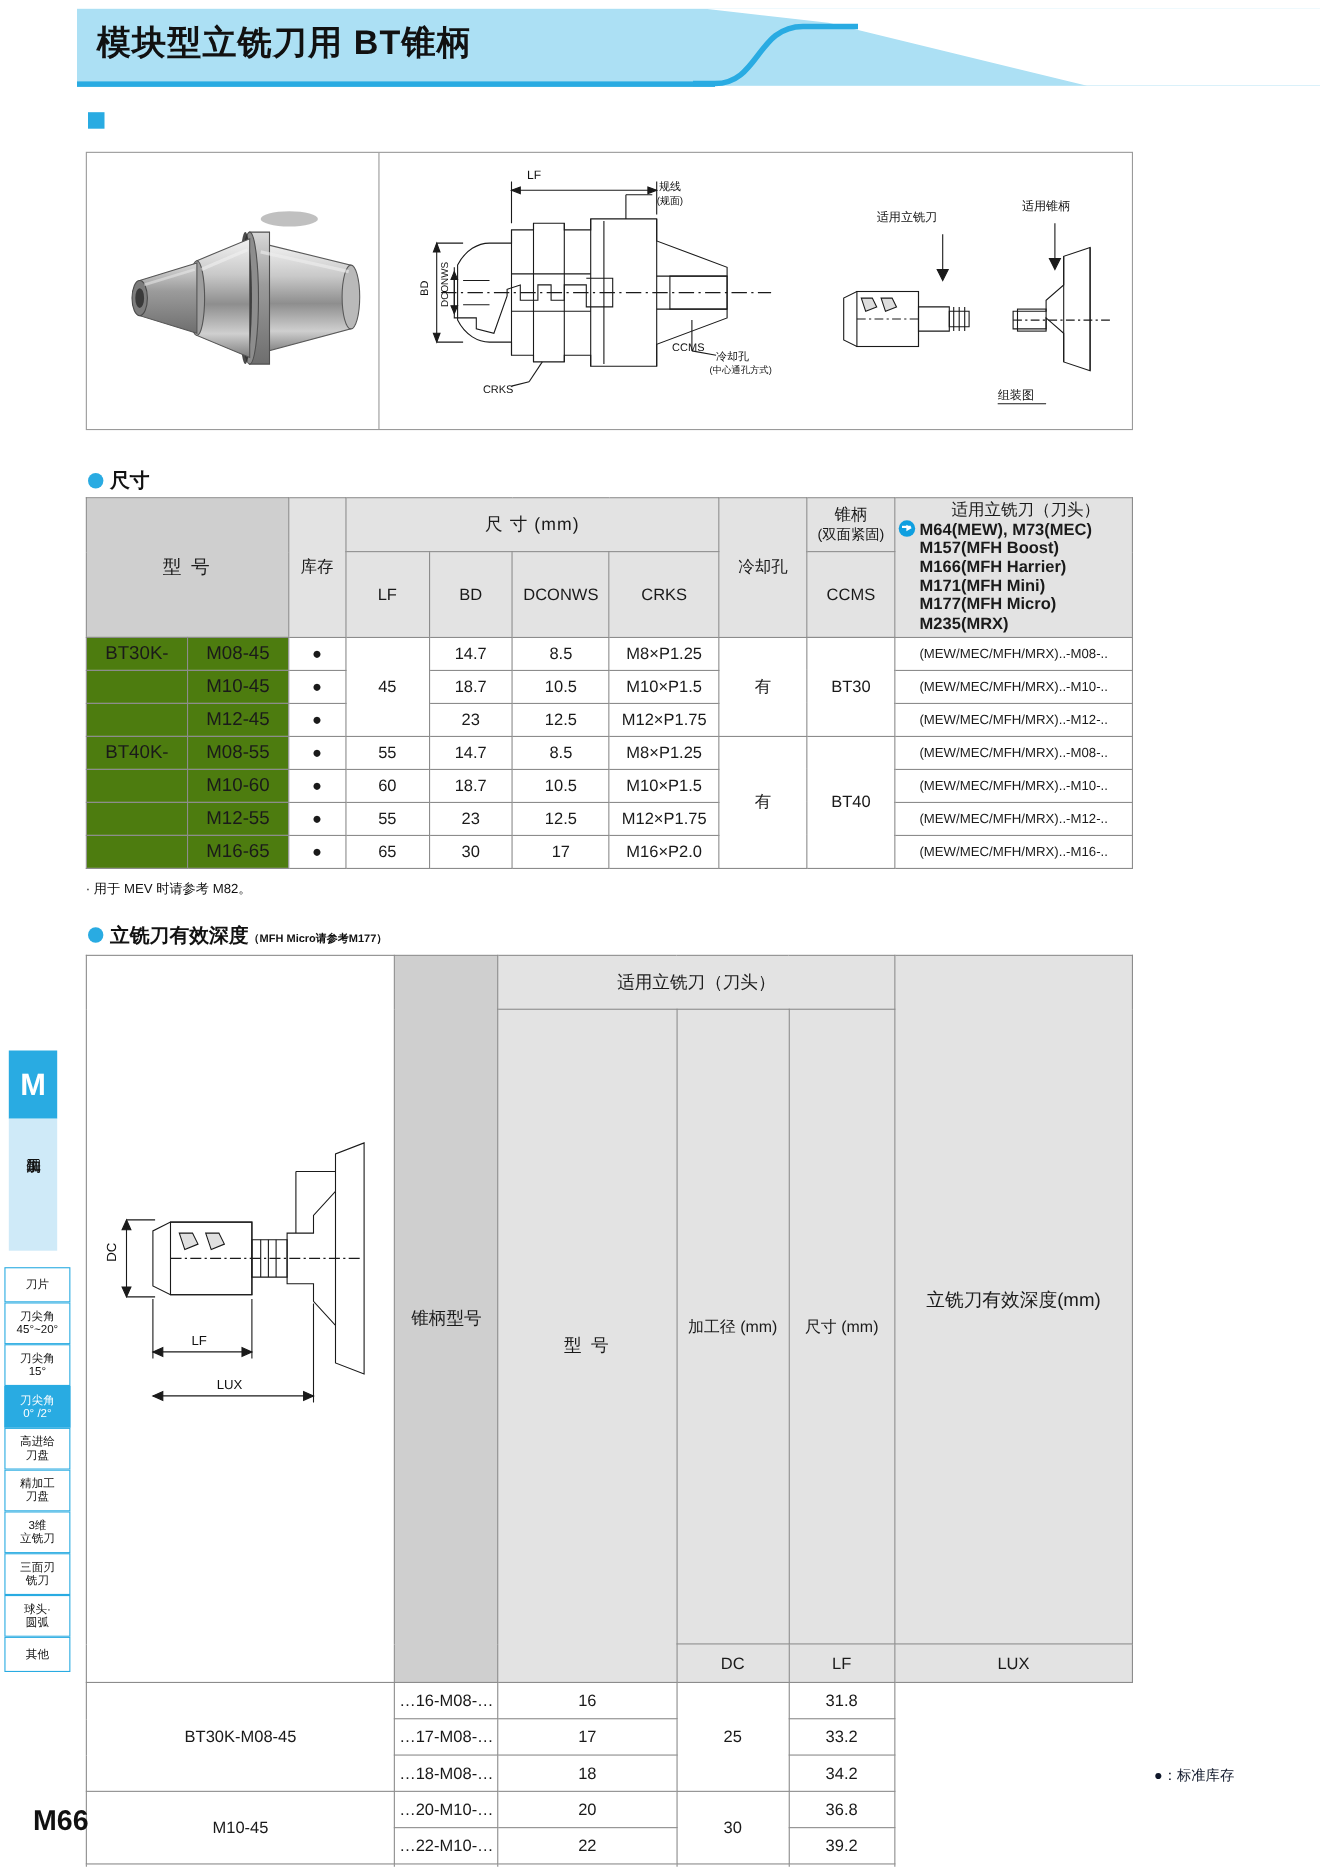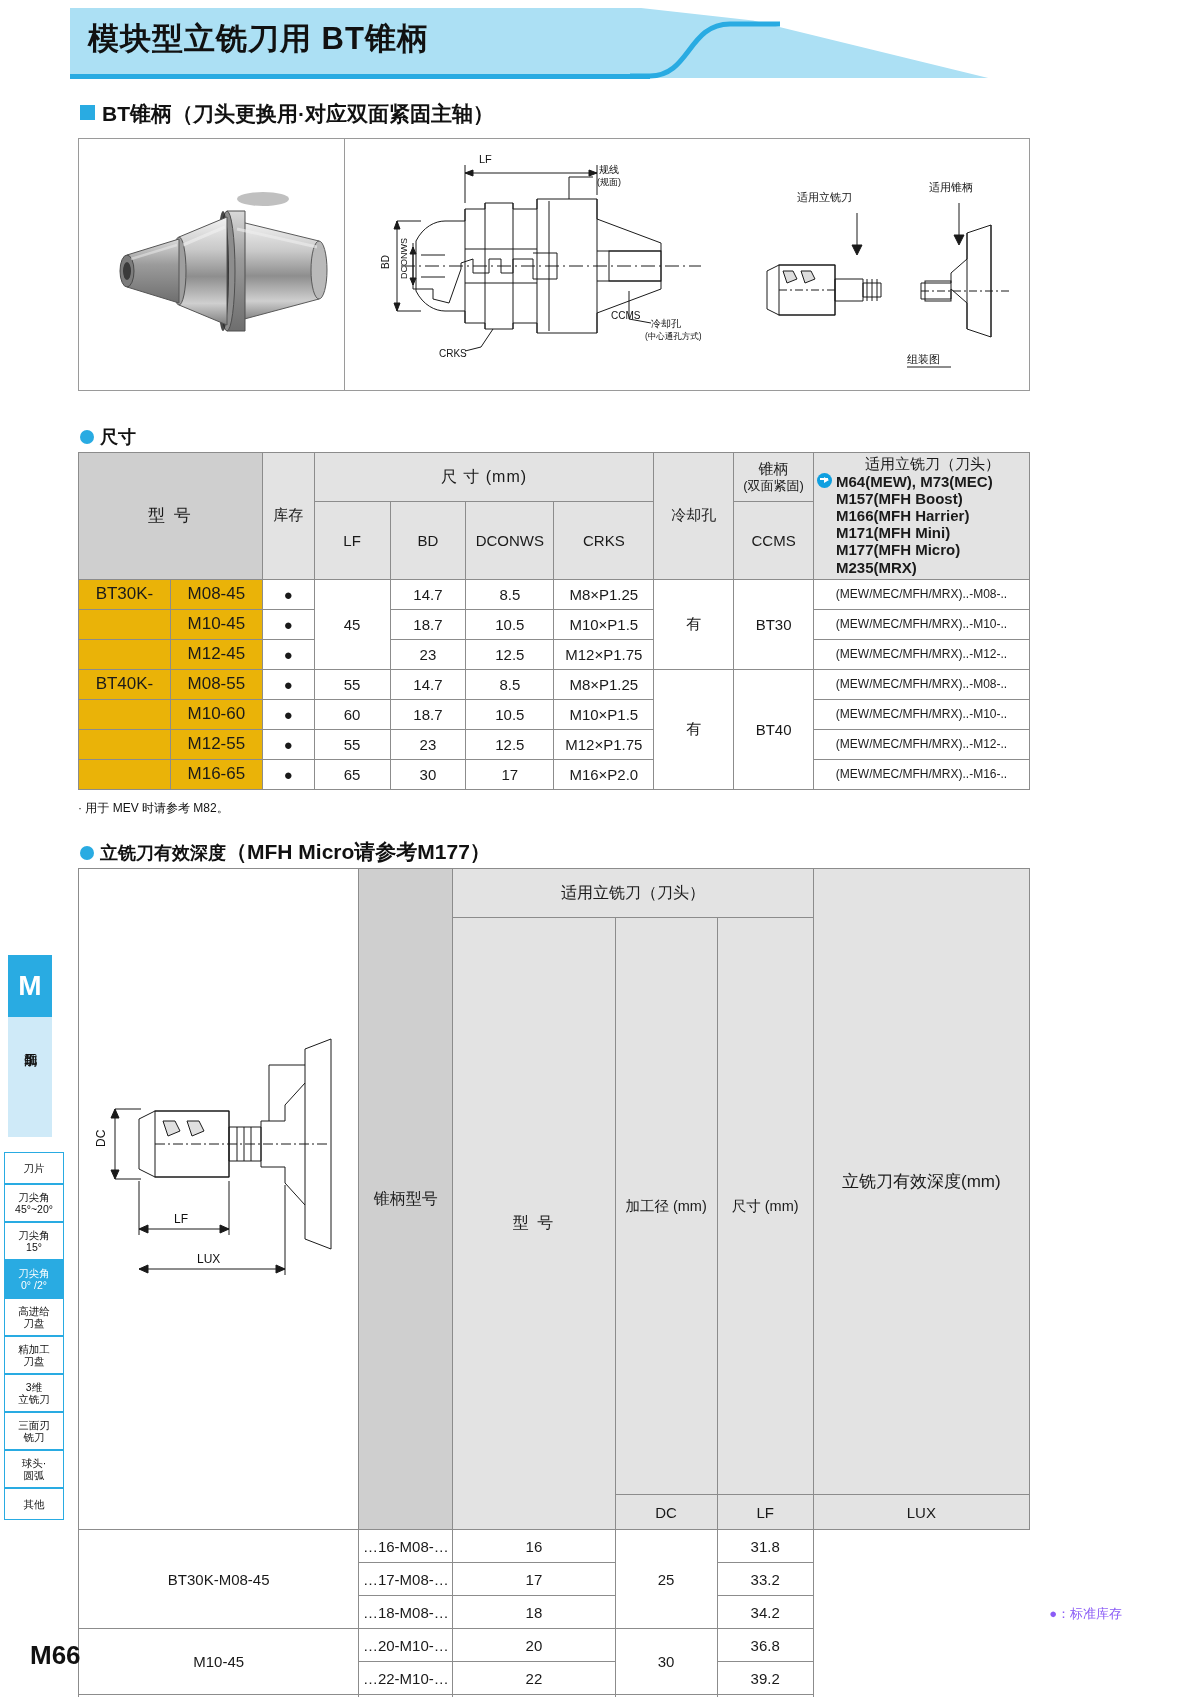--- a/index.html
+++ b/index.html
@@ -42,21 +42,21 @@
     display:inline-block;width:15px;height:15px;background:#29abe2;
     margin-right:7px;vertical-align:1px;
   }
   .sec-dot{
     position:absolute;font-size:18px;font-weight:bold;color:#111;white-space:nowrap;
   }
   .sec-dot .mk{
     display:inline-block;width:14px;height:14px;background:#29abe2;border-radius:50%;
     margin-right:6px;vertical-align:-1px;
   }
-  .sec-dot .small{font-size:21px;}
+  .sec-dot .small{font-size:10px;}
 
   
   .figbox{
     position:absolute;left:78px;top:138px;width:952px;height:253px;
     border:1px solid #9a9a9a;background:#fff;box-sizing:border-box;
   }
   .figdiv{position:absolute;left:265px;top:0;width:1px;height:251px;background:#9a9a9a;}
 
   
   .photo{position:absolute;left:8px;top:20px;width:250px;height:215px;}
@@ -66,21 +66,21 @@
 
   
   table{border-collapse:collapse;font-size:15px;}
   .t1{position:absolute;left:78px;top:452px;width:952px;}
   .t1 td,.t1 th{
     border:1px solid #8c8c8c;text-align:center;vertical-align:middle;
     font-weight:normal;padding:0;
   }
   .hdr{background:#e3e3e3;}
   .hdr-dark{background:#cfcfcf;}
-  .rowname{background:#eab308;font-weight:bold;font-size:17px;}
+  .rowname{background:#4d7c0f;font-weight:bold;font-size:17px;}
   .rowname-l{text-align:right;padding-right:4px;}
   .rowname-r{text-align:left;padding-left:8px;}
   .dot{font-size:15px;}
   .applic{font-size:12px;text-align:left;padding-left:5px;white-space:nowrap;}
   .modellist{
     text-align:left;font-weight:bold;font-size:15px;line-height:1.14;
     padding:2px 0 3px 22px;position:relative;
   }
   .arrow-ic{
     position:absolute;left:3px;top:20px;width:15px;height:15px;
@@ -120,21 +120,21 @@
     line-height:1.25;
   }
   .rail-item{
     position:absolute;left:4px;width:60px;border:1px solid #29abe2;background:#fff;
     font-size:10.5px;color:#111;text-align:center;box-sizing:border-box;
     line-height:1.15;display:flex;align-items:center;justify-content:center;
   }
   .rail-item.active{background:#29abe2;color:#fff;}
 
   .stock-note{
-    position:absolute;right:78px;top:1605px;font-size:13px;color:#8b5cf6;
+    position:absolute;right:78px;top:1605px;font-size:13px;color:#0f172a;
   }
   .pagenum{
     position:absolute;left:30px;top:1640px;font-size:26px;font-weight:bold;color:#111;
   }
 </style>
 </head>
 <body>
 
 <div class="page">
 
@@ -143,21 +143,21 @@
   </div>
   <div class="header-title">模块型立铣刀用 BT锥柄</div>
   <div class="header-rule"></div>
   <div class="header-curve">
     <svg width="150" height="72" viewBox="0 0 150 72">
       <path d="M0 68 L20 68 C60 68 58 16 100 16 L150 16" fill="none" stroke="#29abe2" stroke-width="5"></path>
     </svg>
   </div>
 
   <div class="sec-sq" style="left:80px;top:100px;">
-    <span class="mk"></span><span>BT锥柄（刀头更换用·对应双面紧固主轴）</span>
+    <span class="mk"></span>
   </div>
 
   <div class="figbox">
     <div class="figdiv"></div>
 
     <svg class="photo" viewBox="0 0 250 215">
       <defs>
         <linearGradient id="gm" x1="0" y1="0" x2="0" y2="1">
           <stop offset="0%" stop-color="#f2f2f2"></stop>
             <stop offset="30%" stop-color="#c9c9c9"></stop>

